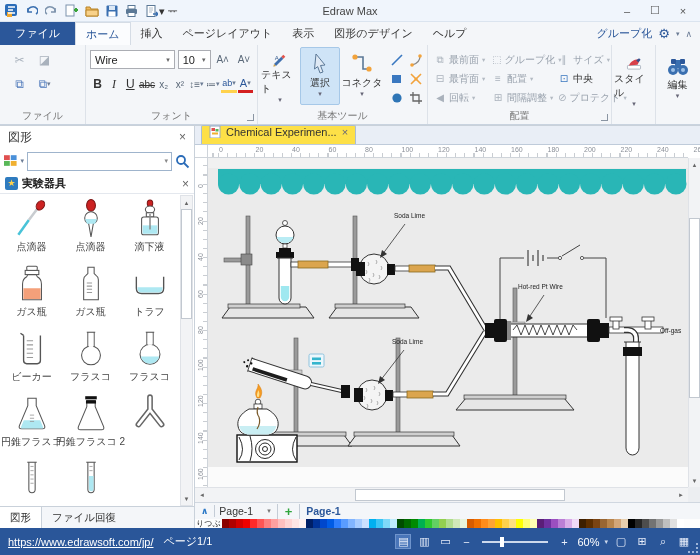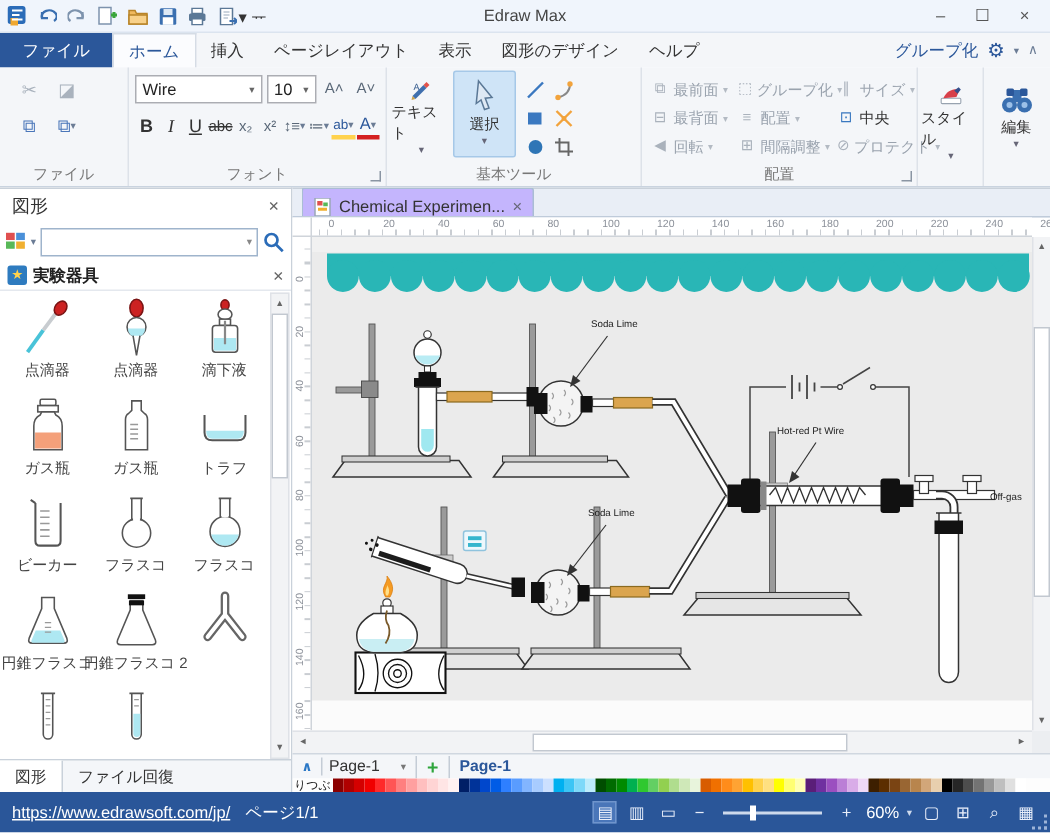--- a/index.html
+++ b/index.html
@@ -56,21 +56,21 @@
 .shape-cell .slabel{font-size:10px;color:#444;white-space:nowrap;margin-top:1px}
 #panel-scroll{position:absolute;right:1px;top:69px;bottom:22px;width:13px;background:#f2f3f5;border:1px solid #dfe2e7}
 .sbtn{height:13px;display:flex;align-items:center;justify-content:center;font-size:6px;color:#666}
 #panel-thumb{position:absolute;left:0;right:0;top:13px;height:110px;background:#fff;border:1px solid #c2c8d0}
 #panel-scroll .sbtn.bottom{position:absolute;bottom:0;left:0;right:0}
 #panel-tabs{position:absolute;left:0;bottom:0;width:194px;height:22px;border-top:1px solid #c9d1da;display:flex;align-items:stretch;background:#f4f6f9;font-size:10.5px}
 .ptab{padding:0 10px;display:flex;align-items:center;color:#333}
 .ptab.active{background:#fff;border-right:1px solid #c9d1da;border-left:1px solid #c9d1da;margin-left:-1px}
 
 #docbar{left:195px;top:125px;width:505px;height:20px;background:#e9eef6;border-top:1px solid #c9d1da;border-bottom:1px solid #bfcbda;display:flex;align-items:flex-end}
-#doc-tab{height:19px;margin-left:6px;background:#c4b5fd;border:1px solid #aabdd4;border-bottom:none;border-radius:2px 2px 0 0;display:flex;align-items:flex-end;gap:5px;padding:0 7px;font-size:11px;color:#333}
+#doc-tab{height:19px;margin-left:6px;background:#fde047;border:1px solid #aabdd4;border-bottom:none;border-radius:2px 2px 0 0;display:flex;align-items:flex-start;gap:5px;padding:0 7px;font-size:11px;color:#333}
 #doc-tab .x{color:#667;font-size:11px}
 #hruler{left:208px;top:145px;width:480px;height:13px;background:#fff;border-bottom:1px solid #cfd4da;background-image:repeating-linear-gradient(90deg,#c9cdd2 0 1px,transparent 1px 9.125px);background-position:10px bottom;background-size:100% 4px;background-repeat:repeat-x}
 .rnum{position:absolute;top:1px;font-size:7px;color:#8b9099}
 #ruler-corner{left:195px;top:145px;width:13px;height:13px;background:#fff;border-right:1px solid #cfd4da;border-bottom:1px solid #cfd4da}
 #vruler{left:195px;top:158px;width:13px;height:329px;background:#fff;border-right:1px solid #cfd4da;background-image:repeating-linear-gradient(180deg,#c9cdd2 0 1px,transparent 1px 9.125px);background-position:right 17px;background-size:4px 100%;background-repeat:repeat-y}
 .vnum{position:absolute;left:2px;font-size:7px;color:#8b9099;transform:rotate(-90deg);transform-origin:left top}
 #canvas-view{left:208px;top:158px;width:480px;height:329px;background:#ebebeb;overflow:hidden}
 #vscroll{left:688px;top:158px;width:12px;height:329px;background:#f2f3f5;border-left:1px solid #dfe2e7}
 #vthumb{position:absolute;left:0;right:0;top:60px;height:180px;background:#fff;border:1px solid #c2c8d0}
 #hscroll{left:195px;top:487px;width:493px;height:15px;background:#f2f3f5;border-top:1px solid #dfe2e7;position:absolute}
@@ -236,20 +236,29 @@
           <text x="4" y="12" font-size="9" fill="#355b8e">A</text>
         </svg>
       <span>テキスト</span>
         <span class="bdd">▾</span>
     </div>
     <div class="bigbtn sel">
       <svg width="22" height="24" viewBox="0 0 22 24">
           <path d="M7,2 L16,13 L11.5,13.5 L14,20 L11,21 L8.7,14.6 L5.5,17 Z" fill="#dfe9f4" stroke="#5b7896" stroke-width="1"></path>
         </svg>
       <span>選択</span>
+        <span class="bdd">▾</span>
+    </div>
+    <div class="bigbtn" style="width:46px">
+      <svg width="24" height="24" viewBox="0 0 24 24">
+          <path d="M5,5 H13 V17 H19" fill="none" stroke="#5b7896" stroke-width="1.6"></path>
+          <circle cx="5" cy="5" r="2.6" fill="#f2a33c"></circle>
+          <circle cx="19" cy="17" r="2.6" fill="#f2a33c"></circle>
+        </svg>
+      <span>コネクタ</span>
         <span class="bdd">▾</span>
     </div>
     <div class="tool6" id="small-tools">
         <span class="ricon">
           <svg width="14" height="14" viewBox="0 0 14 14">
             <line x1="2" y1="12" x2="12" y2="2" stroke="#3a78c0" stroke-width="1.6"></line>
           </svg>
         </span>
         <span class="ricon">
           <svg width="14" height="14" viewBox="0 0 14 14">

